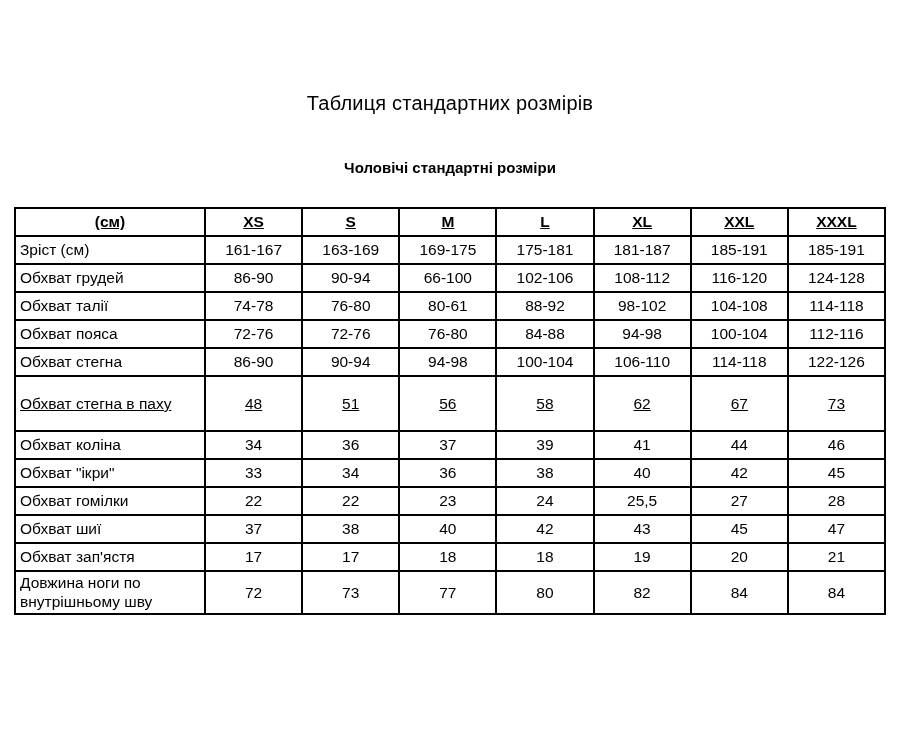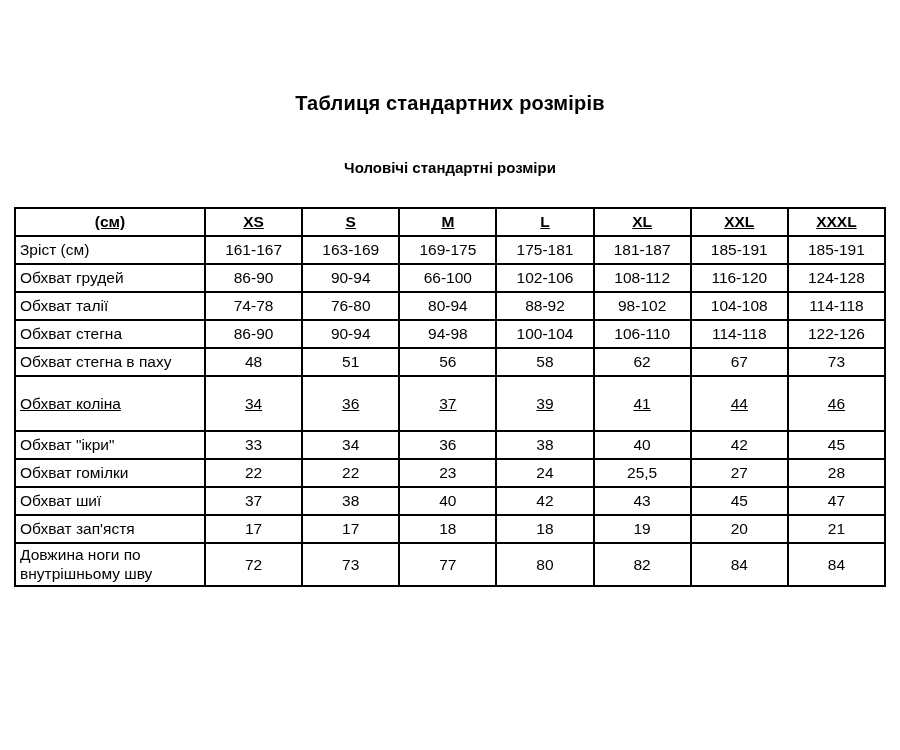--- a/index.html
+++ b/index.html
@@ -10,21 +10,21 @@
   body {
     width: 900px;
     height: 750px;
     font-family: "Liberation Sans", sans-serif;
     color: #000000;
     overflow: hidden;
   }
   .page-title {
     text-align: center;
     font-size: 20px;
-    font-weight: bold;
+    font-weight: normal;
     margin: 92px 0 0 0;
     letter-spacing: 0.2px;
   }
   .section-subtitle {
     text-align: center;
     font-size: 15px;
     font-weight: bold;
     margin: 44px 0 4px 0;
   }
   table.size-table {
@@ -103,25 +103,35 @@
           <td>66-100</td>
           <td>102-106</td>
           <td>108-112</td>
           <td>116-120</td>
           <td>124-128</td>
         </tr>
         <tr>
           <td class="label-cell">Обхват талії</td>
           <td>74-78</td>
           <td>76-80</td>
-          <td>80-94</td>
+          <td>80-61</td>
           <td>88-92</td>
           <td>98-102</td>
           <td>104-108</td>
           <td>114-118</td>
+        </tr>
+        <tr>
+          <td class="label-cell">Обхват пояса</td>
+          <td>72-76</td>
+          <td>72-76</td>
+          <td>76-80</td>
+          <td>84-88</td>
+          <td>94-98</td>
+          <td>100-104</td>
+          <td>112-116</td>
         </tr>
         <tr>
           <td class="label-cell">Обхват стегна</td>
           <td>86-90</td>
           <td>90-94</td>
           <td>94-98</td>
           <td>100-104</td>
           <td>106-110</td>
           <td>114-118</td>
           <td>122-126</td>

